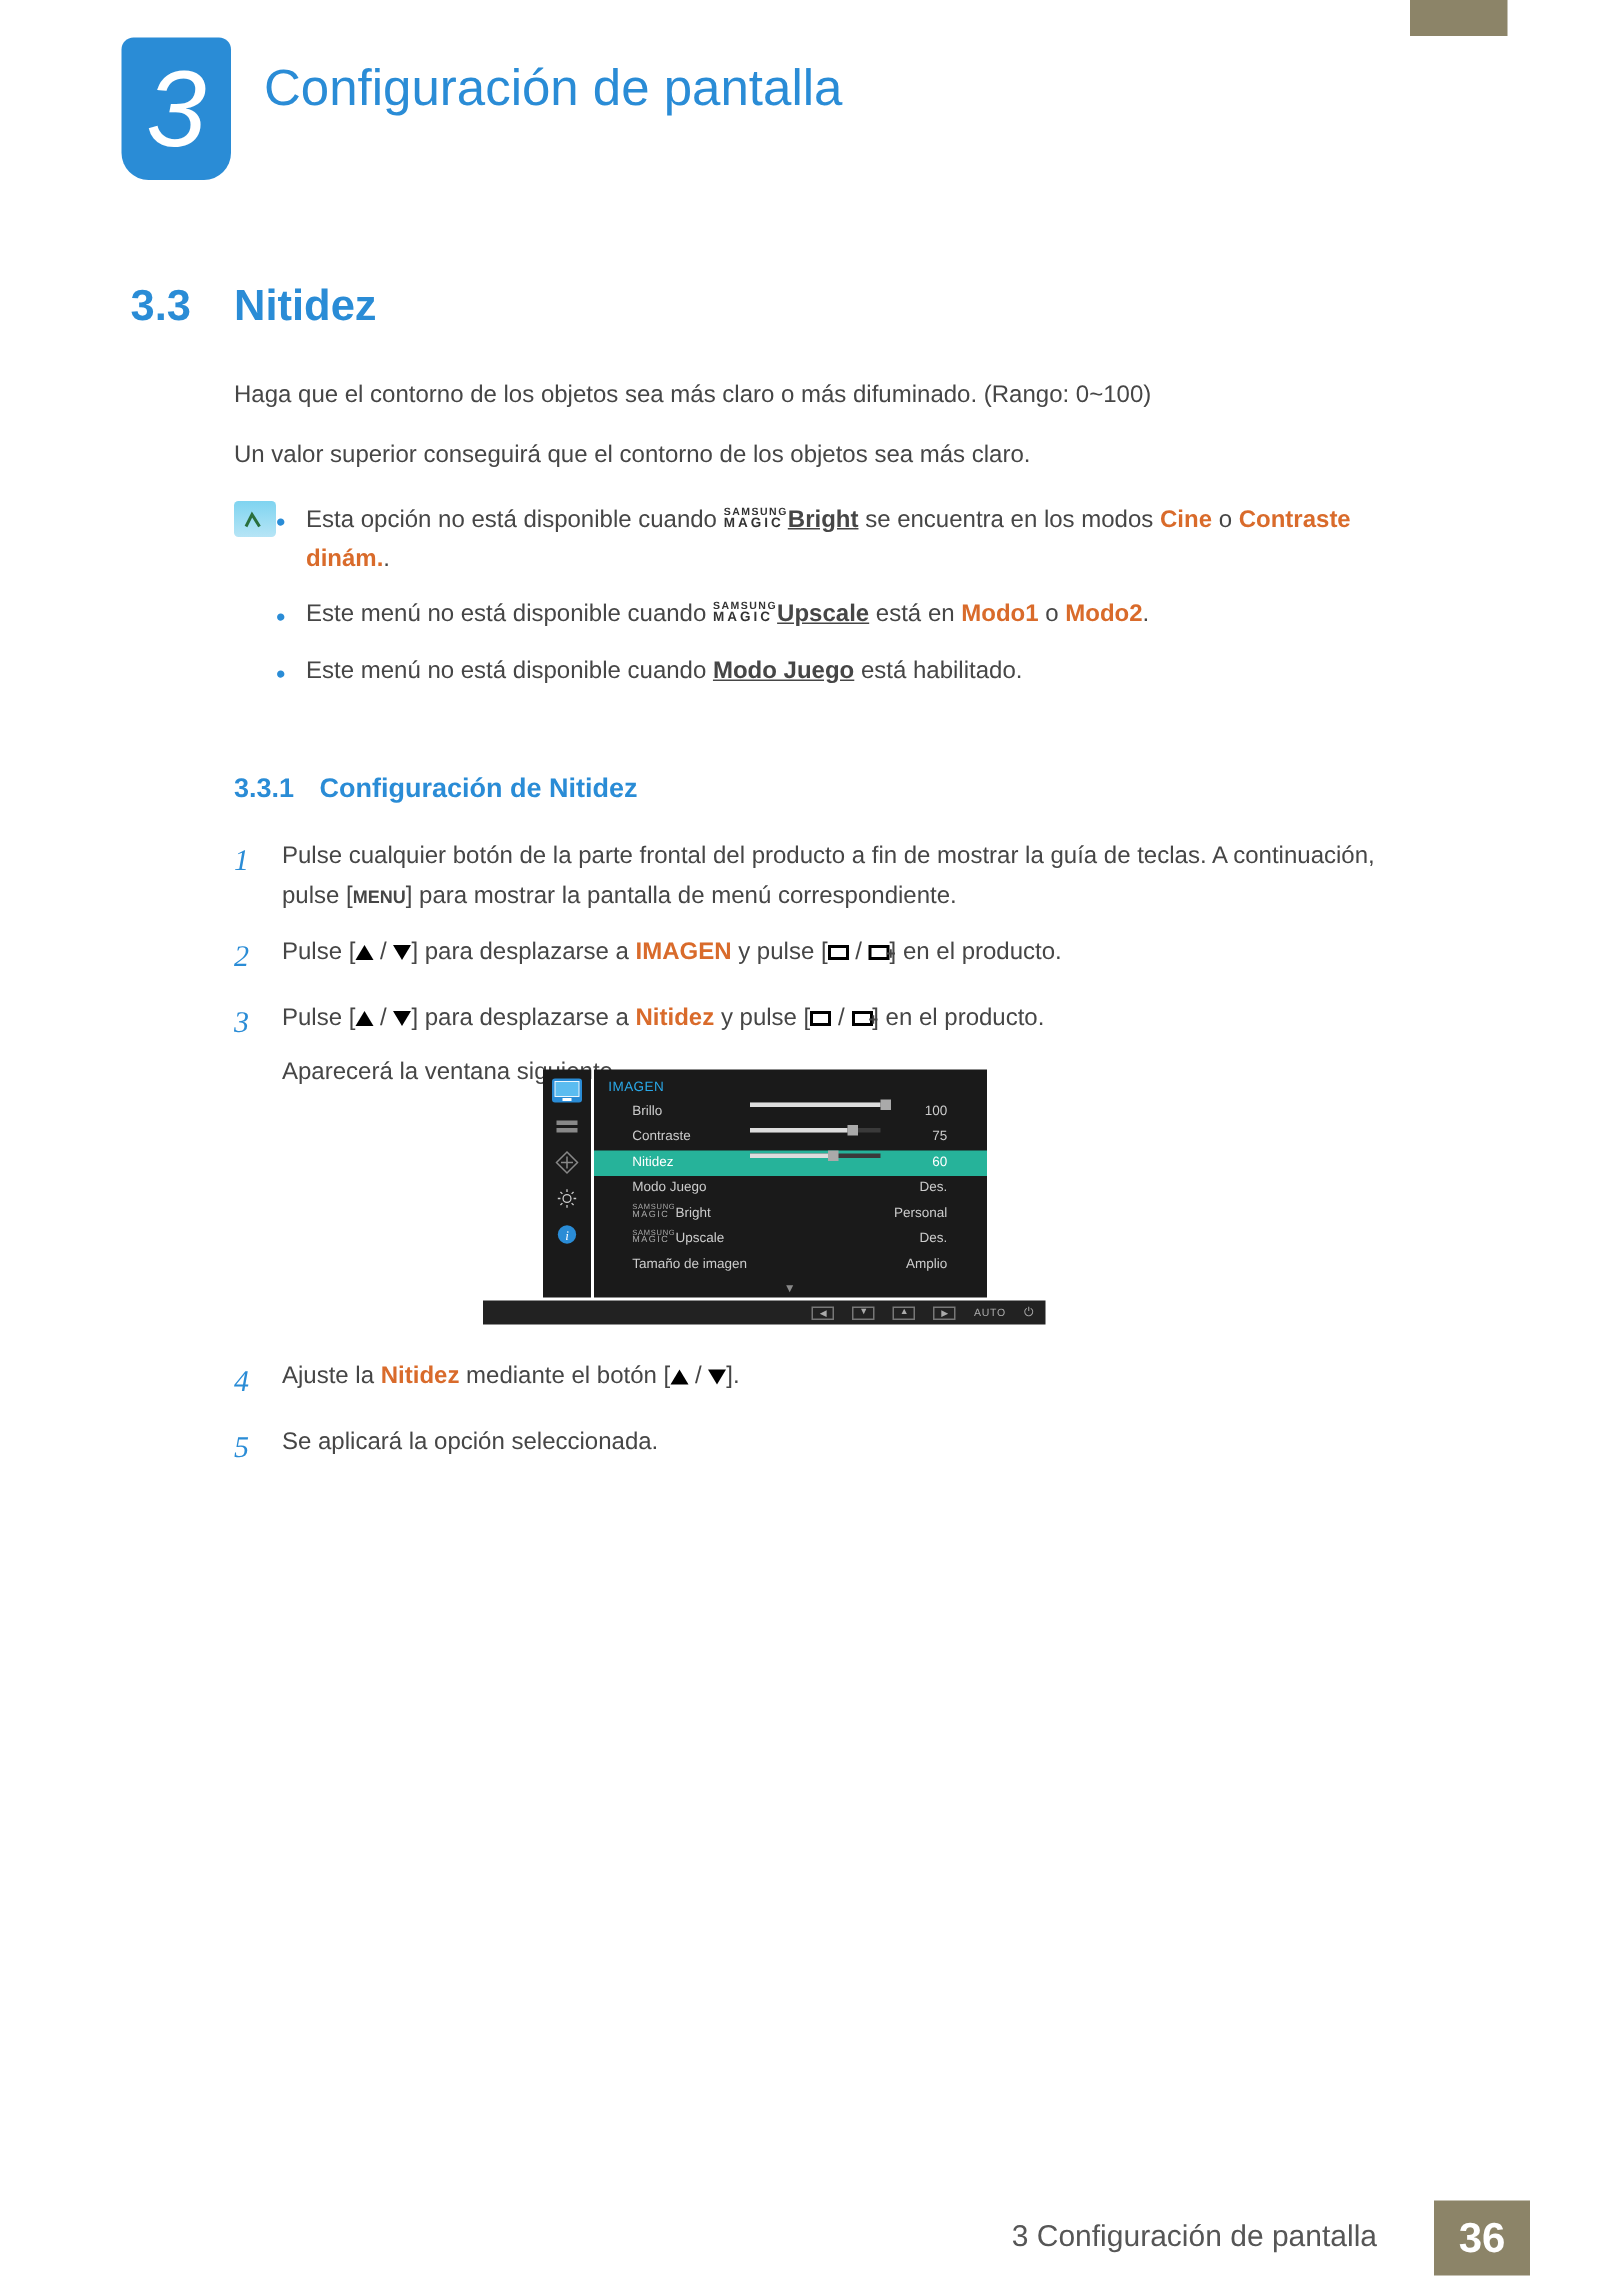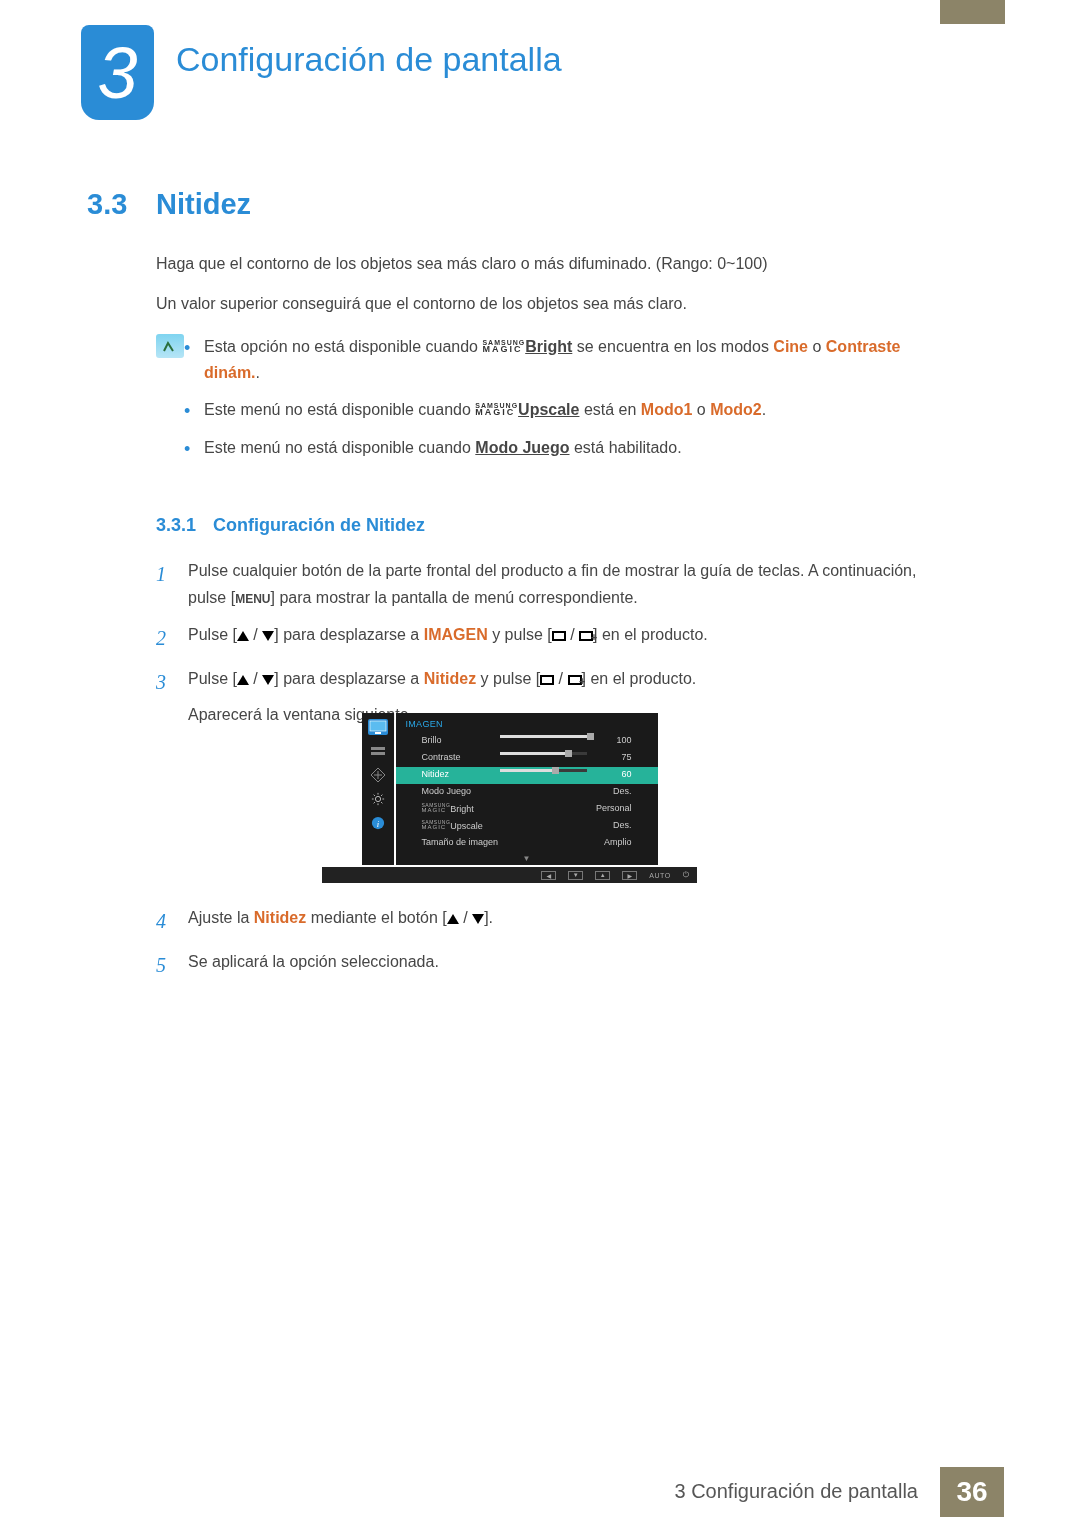--- a/index.html
+++ b/index.html
@@ -210,21 +210,21 @@
     .footer-text {
       position: absolute;
       bottom: 24px;
       right: 162px;
       font-size: 20px;
       color: #565656;
     }
     .footer-page {
       position: absolute;
       bottom: 10px;
-      right: 76px;
+      right: 60px;
       width: 64px;
       height: 50px;
       background: #8c8468;
       color: #fff;
       font-size: 28px;
       font-weight: bold;
       display: flex;
       align-items: center;
       justify-content: center;
     }

